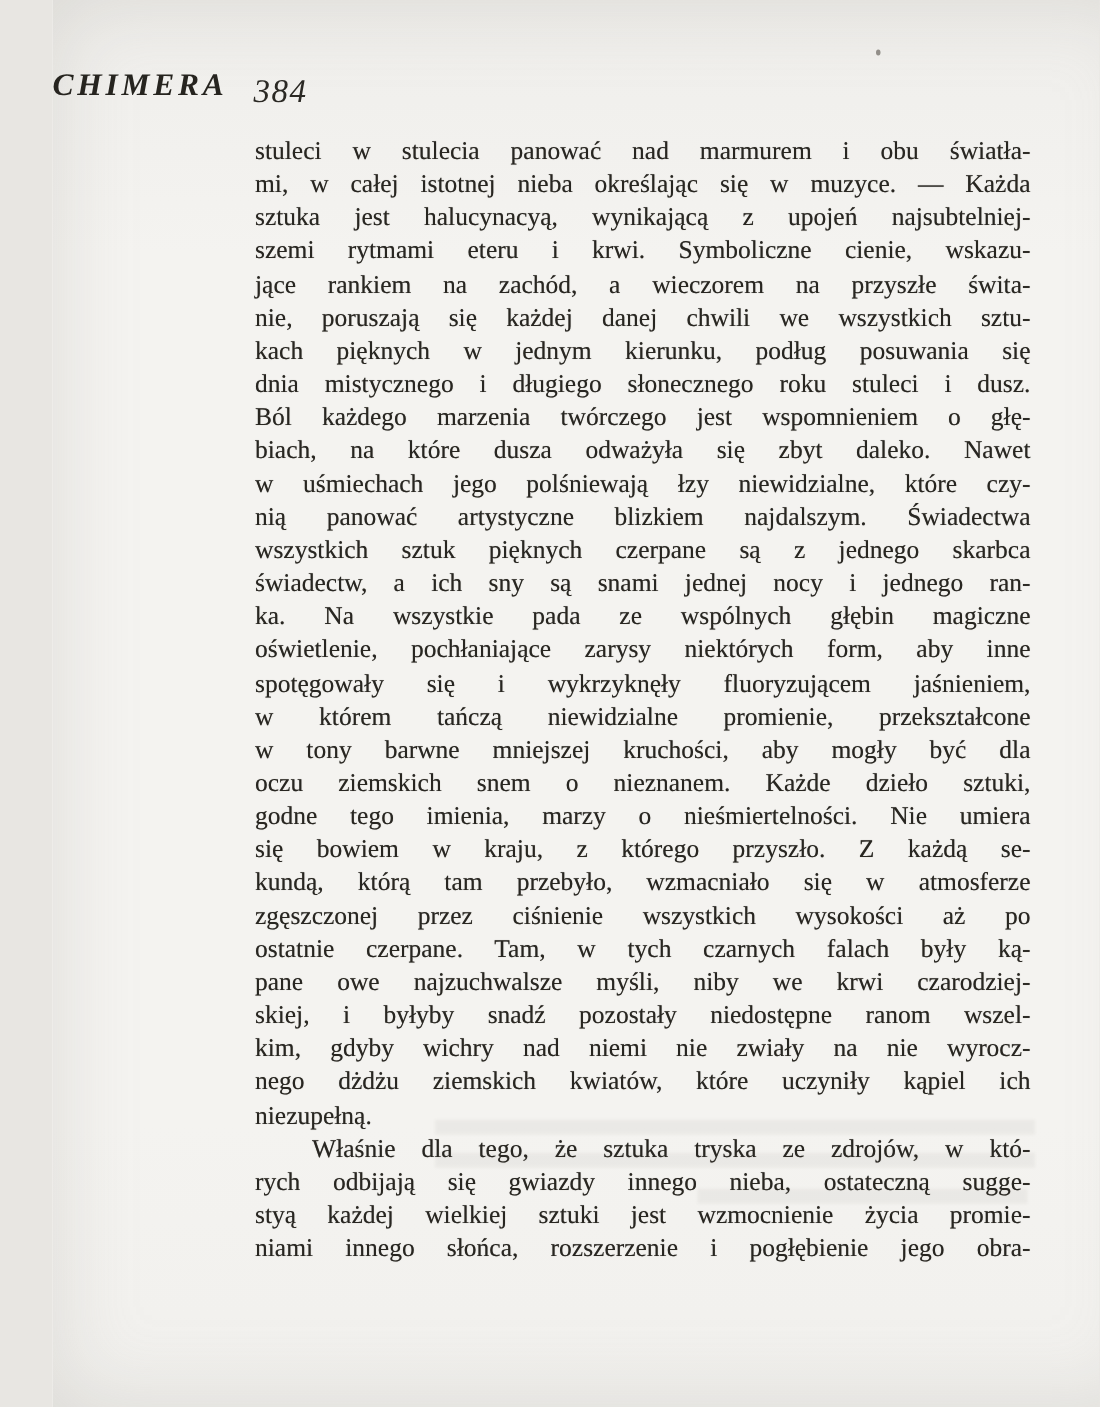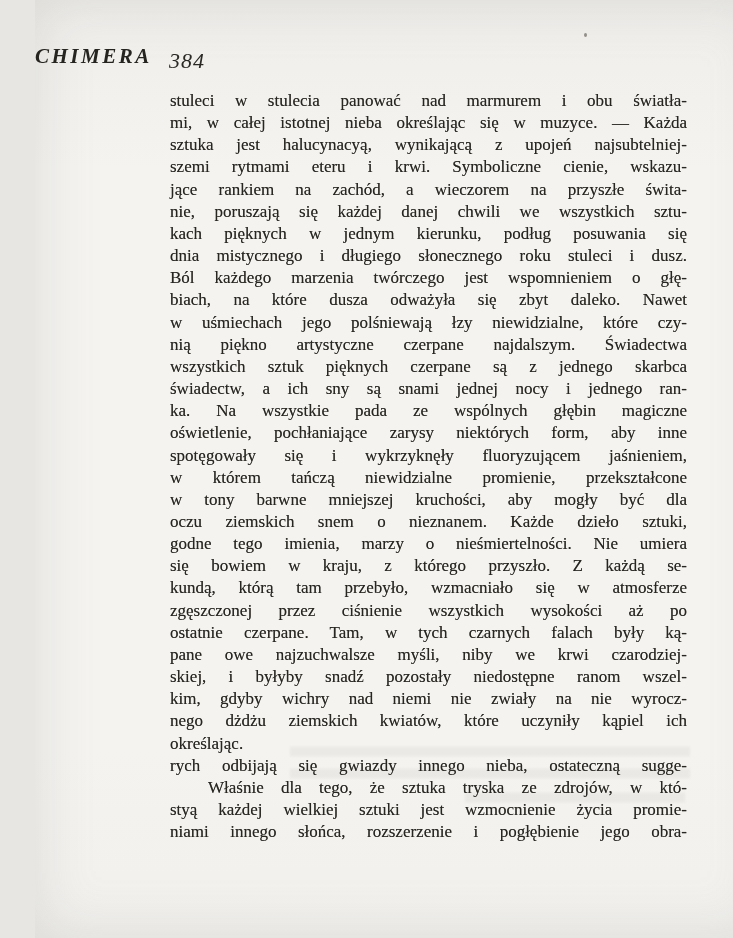--- a/index.html
+++ b/index.html
@@ -99,43 +99,43 @@
       <div class="line">mi, w całej istotnej nieba określając się w muzyce. — Każda</div>
       <div class="line">sztuka jest halucynacyą, wynikającą z upojeń najsubtelniej-</div>
       <div class="line">szemi rytmami eteru i krwi.  Symboliczne cienie, wskazu-</div>
       <div class="line">jące rankiem na zachód,  a wieczorem  na przyszłe świta-</div>
       <div class="line">nie, poruszają się każdej danej chwili we wszystkich sztu-</div>
       <div class="line">kach pięknych w jednym kierunku,  podług posuwania się</div>
       <div class="line">dnia mistycznego i długiego słonecznego roku stuleci i dusz.</div>
       <div class="line">Ból każdego marzenia twórczego jest wspomnieniem o głę-</div>
       <div class="line">biach,  na które dusza odważyła się zbyt daleko.  Nawet</div>
       <div class="line">w uśmiechach jego polśniewają łzy niewidzialne, które czy-</div>
-      <div class="line">nią piękno artystyczne czerpane najdalszym.  Świadectwa</div>
+      <div class="line">nią panować artystyczne blizkiem najdalszym.  Świadectwa</div>
       <div class="line">wszystkich sztuk pięknych czerpane są z jednego skarbca</div>
       <div class="line">świadectw, a ich sny są snami jednej nocy i jednego ran-</div>
       <div class="line">ka.  Na wszystkie pada ze wspólnych głębin magiczne</div>
       <div class="line">oświetlenie, pochłaniające zarysy niektórych form, aby inne</div>
       <div class="line">spotęgowały się i wykrzyknęły fluoryzującem jaśnieniem,</div>
       <div class="line">w którem tańczą niewidzialne promienie,  przekształcone</div>
       <div class="line">w tony barwne mniejszej kruchości,  aby mogły być dla</div>
       <div class="line">oczu ziemskich snem o nieznanem.  Każde dzieło sztuki,</div>
       <div class="line">godne tego imienia, marzy o nieśmiertelności.  Nie umiera</div>
       <div class="line">się bowiem w kraju,  z którego przyszło.  Z każdą se-</div>
       <div class="line">kundą, którą tam przebyło, wzmacniało się w atmosferze</div>
       <div class="line">zgęszczonej przez ciśnienie wszystkich wysokości aż po</div>
       <div class="line">ostatnie czerpane.  Tam, w tych czarnych falach były ką-</div>
       <div class="line">pane owe najzuchwalsze myśli,  niby we krwi czarodziej-</div>
       <div class="line">skiej, i byłyby snadź pozostały niedostępne ranom wszel-</div>
       <div class="line">kim, gdyby wichry nad niemi nie zwiały  na nie wyrocz-</div>
       <div class="line">nego dżdżu ziemskich kwiatów,  które uczyniły kąpiel ich</div>
-      <div class="line plain">określając.</div>
+      <div class="line plain">niezupełną.</div>
     </div>
     <div>
+      <div class="line indent">Właśnie dla tego, że sztuka tryska ze zdrojów,  w któ-</div>
       <div class="line">rych odbijają się gwiazdy innego nieba,  ostateczną sugge-</div>
-      <div class="line indent">Właśnie dla tego, że sztuka tryska ze zdrojów,  w któ-</div>
       <div class="line">styą każdej wielkiej sztuki jest wzmocnienie życia promie-</div>
       <div class="line">niami innego słońca,  rozszerzenie i pogłębienie jego obra-</div>
     </div>
   </div>
 
   <div class="bleed bleed-a"></div>
   <div class="bleed bleed-b"></div>
 
 </div>
 

